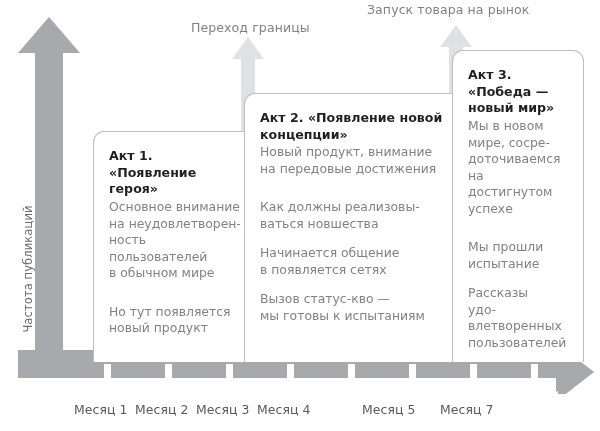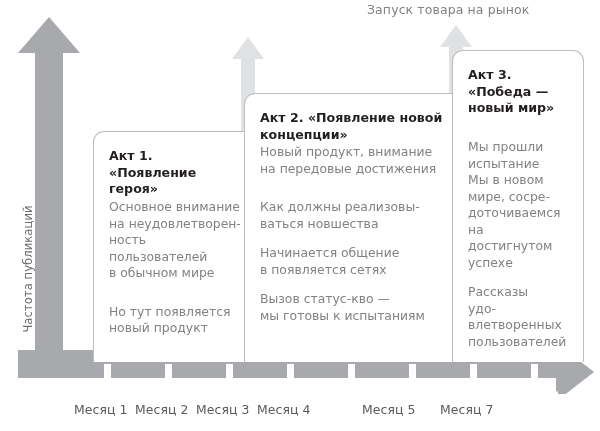--- a/index.html
+++ b/index.html
@@ -131,20 +131,21 @@
       <rect class="tick-fill" x="452" y="14" width="7" height="14"></rect>
       <rect class="tick-fill" x="513" y="14" width="7" height="14"></rect>
     </svg>
   </div>
 
   <div class="milestone-arrow" style="left:232px; top:37px;">
     <svg viewBox="0 0 32 325" width="32" height="325" preserveAspectRatio="none">
       <polygon fill="#e0e1e2" points="16,0 32,22 23,22 23,325 9,325 9,22 0,22"></polygon>
     </svg>
   </div>
+  <div class="milestone-label" style="left:191px; top:20px;">Переход границы</div>
 
   <div class="milestone-arrow" style="left:440px; top:25px;">
     <svg viewBox="0 0 32 337" width="32" height="337" preserveAspectRatio="none">
       <polygon fill="#e0e1e2" points="16,0 32,22 23,22 23,337 9,337 9,22 0,22"></polygon>
     </svg>
   </div>
   <div class="milestone-label" style="left:367px; top:2px;">Запуск товара на рынок</div>
 
   <div class="act-card" style="left:68px; top:131px; width:180px; height:231px;margin-left:25px;">
     <div class="act-title">Акт 1.
@@ -167,27 +168,27 @@
     <div class="act-para gap-sm">Начинается общение
 в появляется сетях</div>
     <div class="act-para gap-sm">Вызов статус-кво —
 мы готовы к испытаниям</div>
   </div>
 
   <div class="act-card" style="left:452px; top:50px; width:132px; height:312px;">
     <div class="act-title">Акт 3.
 «Победа —
 новый мир»</div>
-    <div class="act-para gap-big">Мы прошли
-испытание</div>
     <div class="act-para">Мы в новом
 мире, сосре-
 доточиваемся
 на достигнутом
 успехе</div>
+    <div class="act-para gap-big">Мы прошли
+испытание</div>
     <div class="act-para gap-sm">Рассказы удо-
 влетворенных
 пользователей</div>
   </div>
 
   <div class="month-label" style="left:74px;  width:72px;">Месяц 1</div>
   <div class="month-label" style="left:135px; width:72px;">Месяц 2</div>
   <div class="month-label" style="left:196px; width:72px;">Месяц 3</div>
   <div class="month-label" style="left:257px; width:72px;">Месяц 4</div>
   <div class="month-label" style="left:318px; width:72px;padding-left:44px;">Месяц 5</div>

